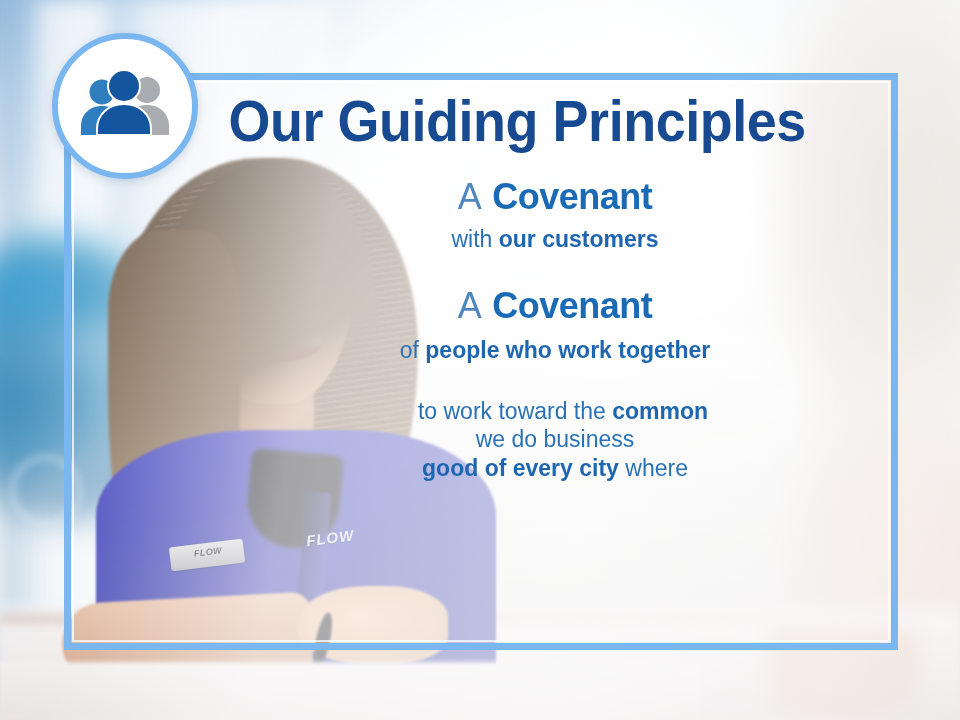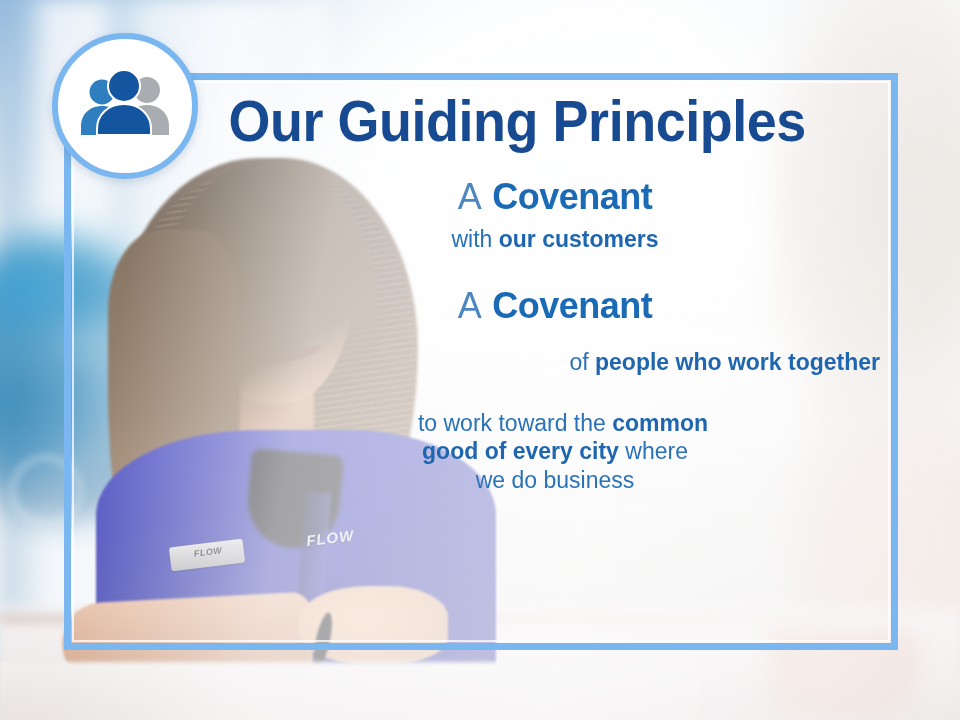--- a/index.html
+++ b/index.html
@@ -320,21 +320,21 @@
     line-height: 1.24;
     color: #2a72b8;
     font-weight: 400;
     margin-top: 4px;
   }
   .p-sub b { font-weight: 700; color: #1e66b0; }
 
   .pr-covenant   { margin-top: 0px;  }
   .pr-covenant .p-sub   { margin-top: 8px; }
   .pr-community  { margin-top: 34px; }
-  .pr-community .p-sub  { margin-top: 22px; text-align: right; }
+  .pr-community .p-sub  { margin-top: 10px; }
   .pr-commitment { margin-top: 32px; }
   .pr-commitment .p-sub { margin-top: 10px; }
 </style>
 </head>
 <body>
 
 <div id="poster">
 
   <div class="photo-layer">
     <div class="bg-base"></div>
@@ -423,23 +423,23 @@
         </div>
       </div>
     </div>
 
     <div class="principle pr-commitment">
       <div class="p-sub">
         <div>
           <span style="white-space: pre; margin-left: 16px;">to work toward the </span><b style="white-space: pre;">common</b>
         </div>
         <div>
-          <b style="white-space: pre;">good of every city</b><span style="white-space: pre;"> where</span>
+          <span style="white-space: pre;">we do business</span>
         </div>
         <div>
-          <span style="white-space: pre;">we do business</span>
+          <b style="white-space: pre;">good of every city</b><span style="white-space: pre;"> where</span>
         </div>
       </div>
     </div>
 
   </div>
 
 </div>
 
 </body></html>

